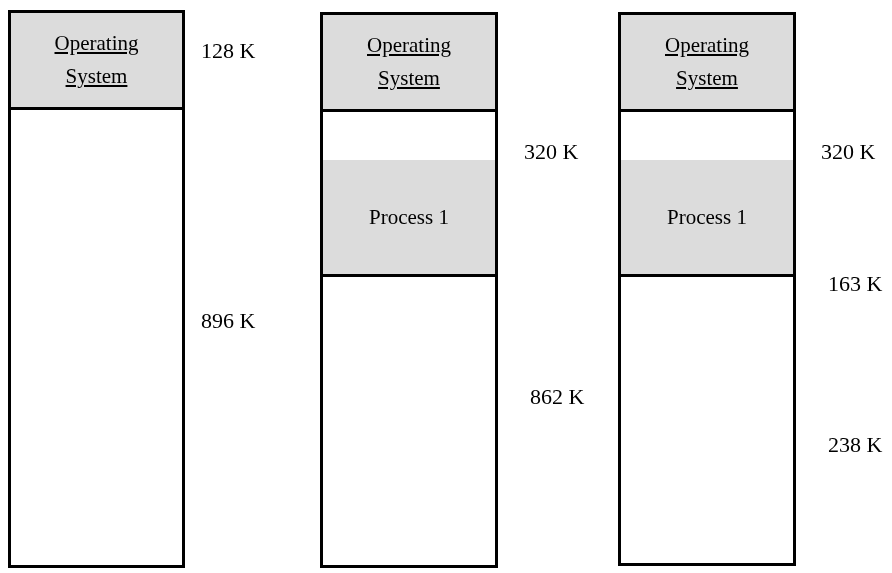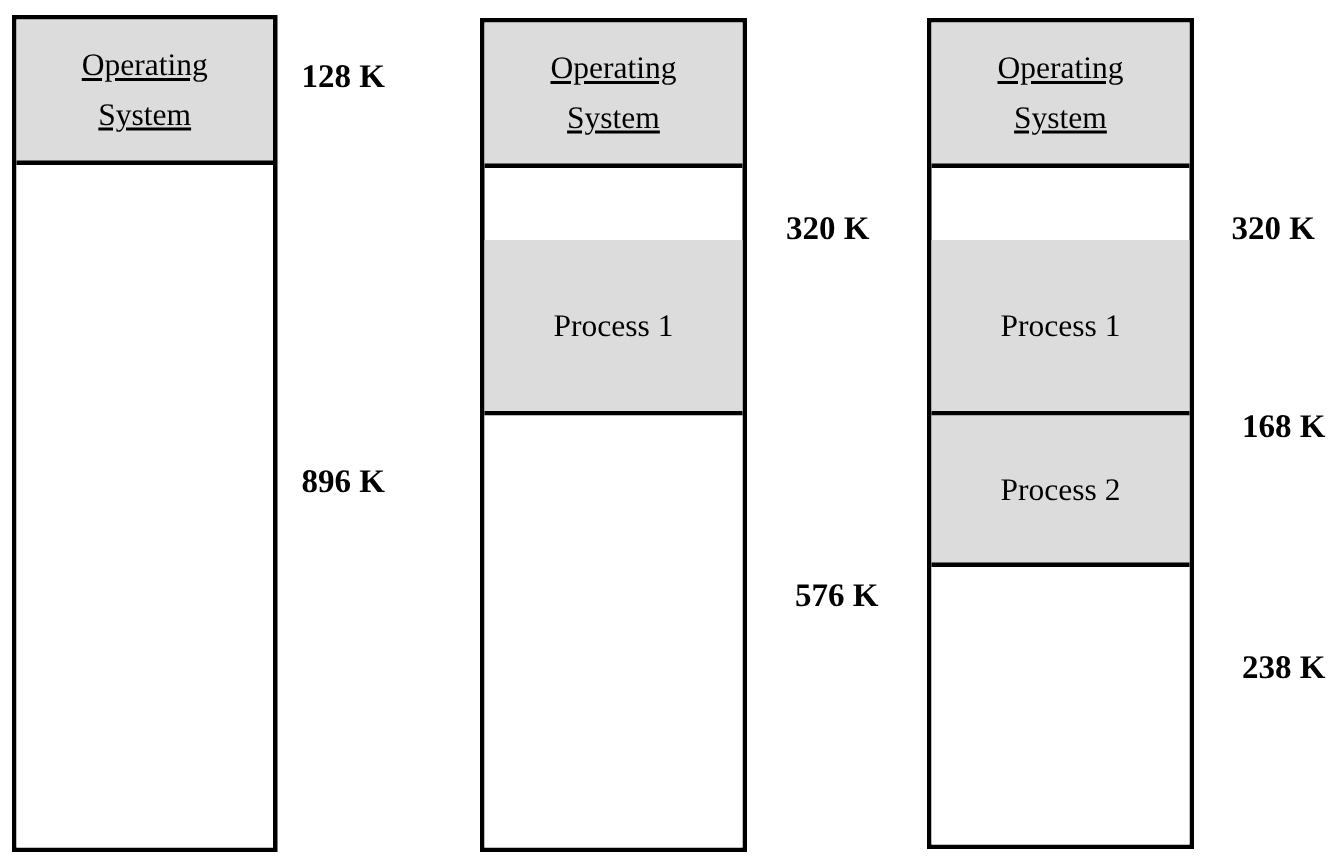--- a/index.html
+++ b/index.html
@@ -47,21 +47,20 @@
     text-align: center;
     white-space: pre-line;
     color: var(--text, #000000);
   }
   .annot {
     position: absolute;
     font-size: 22px;
     line-height: 1;
     white-space: nowrap;
     color: var(--text, #000000);
-    font-weight: bold;
   }
 </style>
 </head>
 <body>
 
 <div class="stage">
 
   <div class="column col1">
     <div class="seg fill-gray h-os divided">
       <span class="seg-label">Operating
@@ -76,32 +75,29 @@
     <div class="seg fill-gray h-os divided">
       <span class="seg-label">Operating
 System</span>
     </div>
     <div class="seg fill-gray h-p1 divided">
       <span class="seg-label">Process 1</span>
     </div>
     <div class="seg fill-white grow"></div>
   </div>
   <span class="annot" style="left:524px; top:141px">320 K</span>
-  <span class="annot" style="left:530px; top:386px">576 K</span>
+  <span class="annot" style="left:530px; top:386px">862 K</span>
 
   <div class="column col3">
     <div class="seg fill-gray h-os divided">
       <span class="seg-label">Operating
 System</span>
     </div>
     <div class="seg fill-gray h-p1 divided">
       <span class="seg-label">Process 1</span>
     </div>
-    <div class="seg fill-gray h-p2 divided">
-      <span class="seg-label">Process 2</span>
-    </div>
     <div class="seg fill-white grow"></div>
   </div>
   <span class="annot" style="left:821px; top:141px">320 K</span>
-  <span class="annot" style="left:828px; top:273px">168 K</span>
+  <span class="annot" style="left:828px; top:273px">163 K</span>
   <span class="annot" style="left:828px; top:434px">238 K</span>
 
 </div>
 
 </body></html>

